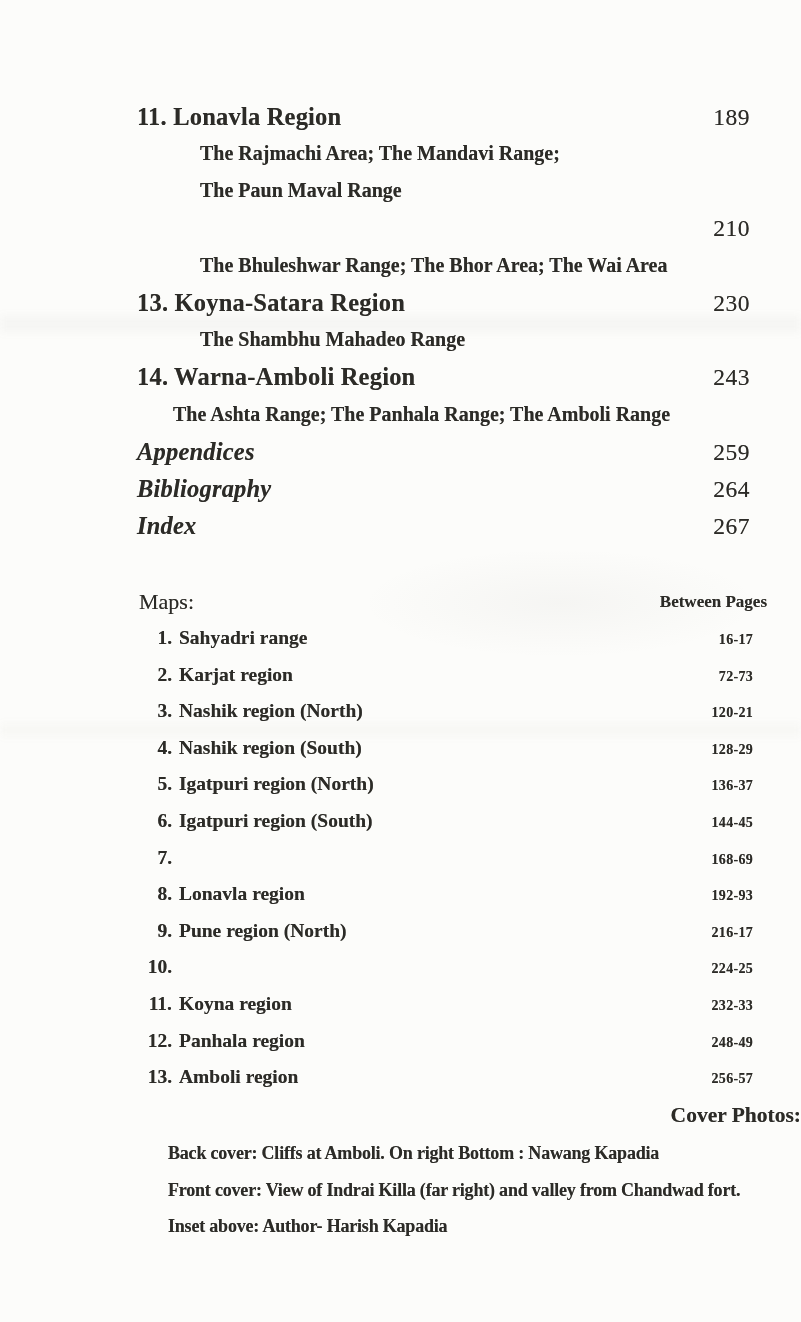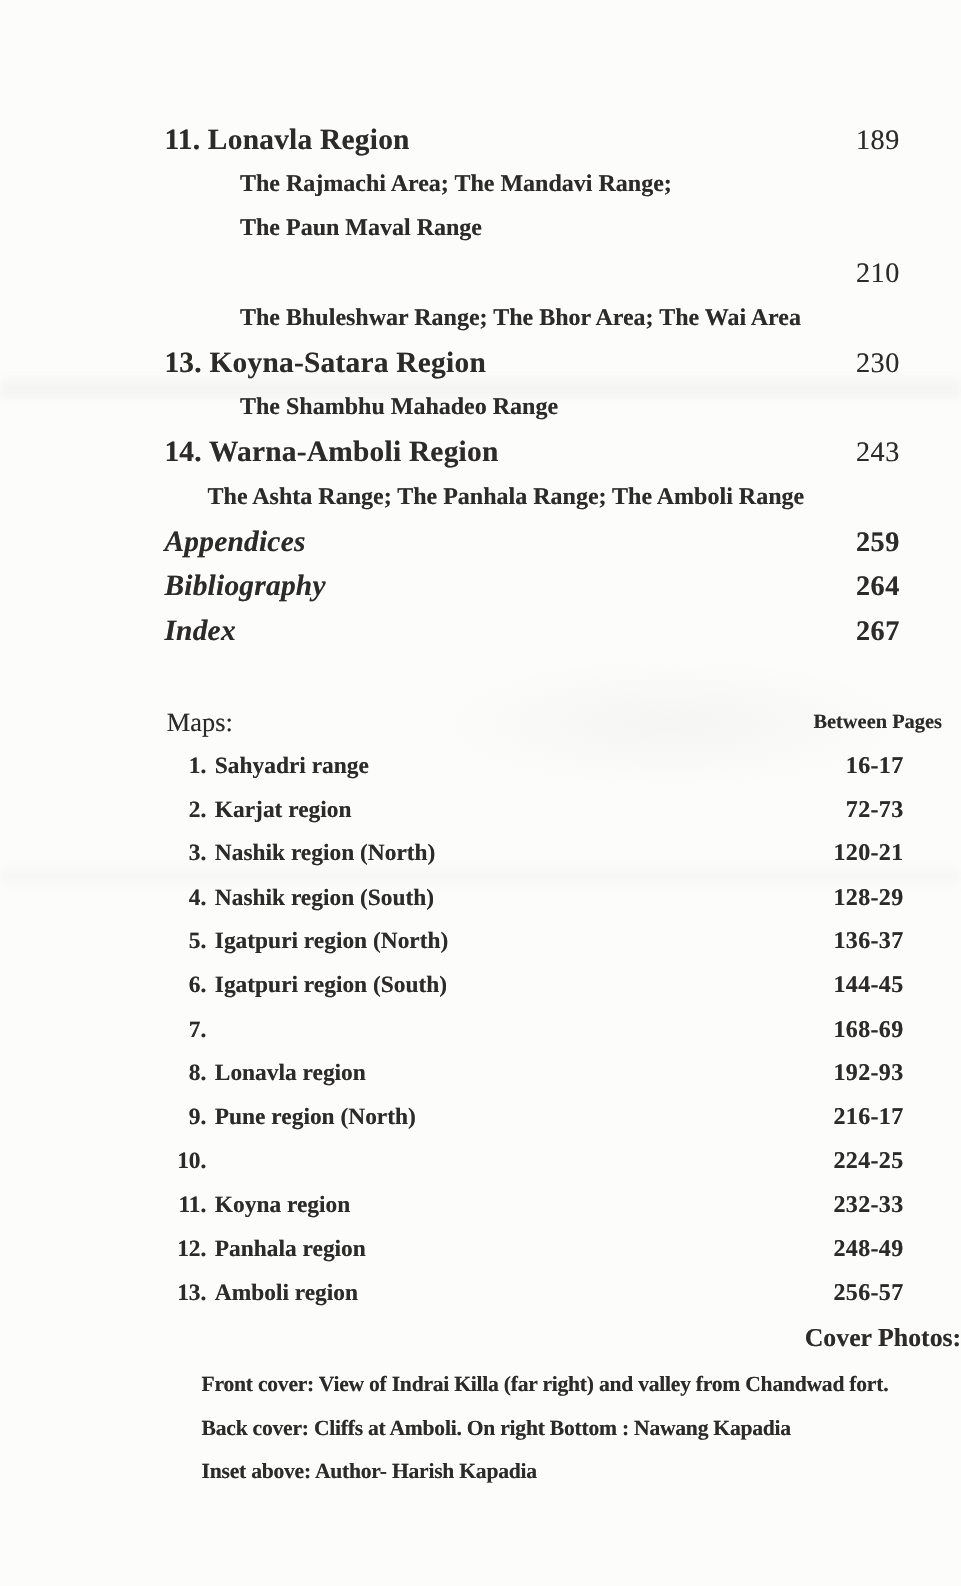--- a/index.html
+++ b/index.html
@@ -23,31 +23,31 @@
 
   
   .toc{position:absolute;top:98px;left:0;right:0;}
   .row{display:flex;align-items:baseline;height:37.2px;line-height:37.2px;padding-right:51px;}
   .ctitle{margin-left:137px;font-size:24.5px;letter-spacing:0.2px;white-space:nowrap;font-weight:bold;}
   .cpage{margin-left:auto;font-size:23.5px;letter-spacing:0.5px;text-align:right;}
   .subrow{height:37.2px;line-height:37.2px;font-family:Liberation Serif, serif;}
   .subtext{margin-left:200px;font-size:20px;font-weight:700;white-space:nowrap;}
   .subrow.alt .subtext{margin-left:173px;}
   .backmatter .ctitle{font-style:italic;}
-  .backmatter .cpage{font-weight:700;}
+  .backmatter .cpage{font-weight:400;}
 
   
   .maps{position:absolute;top:583px;left:0;right:0;}
-  .maps-head{display:flex;align-items:flex-start;height:37px;line-height:37px;padding-right:16px;}
+  .maps-head{display:flex;align-items:flex-start;height:37px;line-height:37px;padding-right:34px;}
   .maps-title{margin-left:139px;font-size:22px;white-space:nowrap;}
   .maps-bp{margin-left:auto;font-size:17px;font-weight:700;white-space:nowrap;}
   .maprow{display:flex;align-items:baseline;height:36.6px;line-height:36.6px;padding-right:48px;font-weight:700;}
   .mnum{display:inline-block;width:172px;text-align:right;font-size:19.5px;flex:0 0 auto;}
   .mlabel{margin-left:7px;font-size:19.5px;white-space:nowrap;}
-  .mpages{margin-left:auto;font-size:20px;letter-spacing:0.3px;}
+  .mpages{margin-left:auto;font-size:14px;letter-spacing:0.3px;}
 
   
   .cover{position:absolute;top:1096px;left:0;right:0;}
   .cover-head{height:39px;line-height:39px;text-align:right;}
   .cover-head span{margin-left:150px;font-size:21.5px;font-weight:700;}
   .coverline{height:36.6px;line-height:36.6px;}
   .coverline span{margin-left:168px;font-size:18px;font-weight:700;letter-spacing:-0.2px;white-space:nowrap;}
 </style>
 </head>
 <body>
@@ -170,22 +170,22 @@
       <span class="mlabel">Amboli region</span>
       <span class="mpages">256-57</span>
     </div>
   </div>
 
   <div class="cover">
     <div class="cover-head">
       <span>Cover Photos:</span>
     </div>
     <div class="coverline">
-      <span>Front cover: View of Indrai Killa (far right) and valley from Chandwad fort.</span>
+      <span>Back cover: Cliffs at Amboli. On right Bottom : Nawang Kapadia</span>
     </div>
     <div class="coverline">
-      <span>Back cover: Cliffs at Amboli. On right Bottom : Nawang Kapadia</span>
+      <span>Front cover: View of Indrai Killa (far right) and valley from Chandwad fort.</span>
     </div>
     <div class="coverline">
       <span>Inset above: Author- Harish Kapadia</span>
     </div>
   </div>
 </div>
 
 </body></html>

